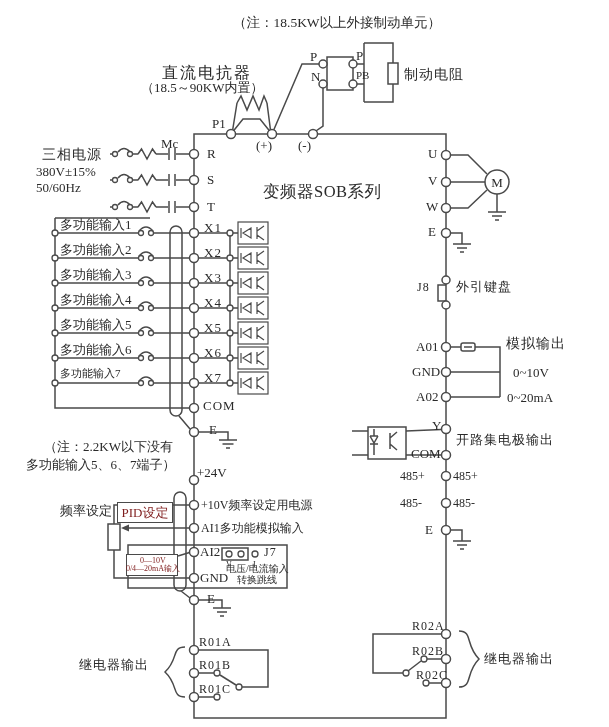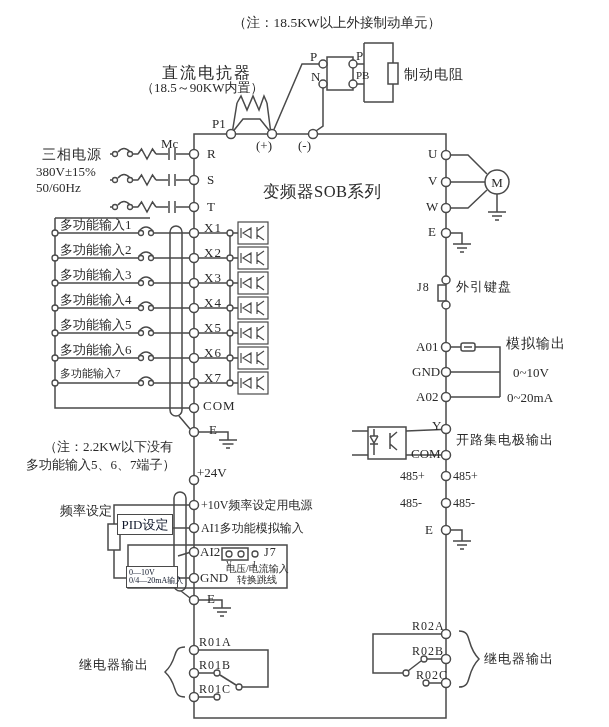--- a/index.html
+++ b/index.html
@@ -1,23 +1,23 @@
 <!DOCTYPE html>
 <html><head>
 <meta charset="utf-8">
 <style>
   html,body{margin:0;padding:0;background:#fff;}
   #stage{position:relative;width:609px;height:727px;background:#ffffff;overflow:hidden;
          font-family:"Liberation Serif","DejaVu Serif",serif;}
   #stage svg{position:absolute;left:0;top:0;}
   .lb{position:absolute;color:#2a2a2a;line-height:1;white-space:nowrap;
       font-family:"Liberation Serif","DejaVu Serif",serif;}
-  .box{position:absolute;border:1.4px solid #4a4a4a;color:#0f172a;line-height:1;
+  .box{position:absolute;border:1.4px solid #4a4a4a;color:#7f1d1d;line-height:1;
        display:flex;align-items:center;justify-content:center;white-space:nowrap;
-       font-family:"Liberation Serif","DejaVu Serif",serif;background:#fff;margin-top:12px;}
+       font-family:"Liberation Serif","DejaVu Serif",serif;background:#fff;}
   .tiny{font-size:8px;letter-spacing:0;}
 </style>
 </head>
 <body>
 
 <div id="stage">
 
 <svg width="609" height="727" viewBox="0 0 609 727">
   <g stroke="#4a4a4a" stroke-width="1.5" fill="none">
 
@@ -301,21 +301,21 @@
 <span class="lb" style="left:26px;top:458px;font-size:13px">多功能输入5、6、7端子）</span>
 <span class="lb" style="left:197px;top:466px;font-size:13px">+24V</span>
 
 <span class="lb" style="left:201px;top:499px;font-size:12px">+10V频率设定用电源</span>
 <span class="lb" style="left:60px;top:504px;font-size:13px">频率设定</span>
 <span class="box" style="left:117px;top:502px;width:54px;height:19px;font-size:13px">PID设定</span>
 <span class="lb" style="left:201px;top:522px;font-size:12px">AI1多功能模拟输入</span>
 <span class="lb" style="left:200px;top:545px;font-size:13px">AI2</span>
 <span class="lb" style="left:200px;top:571px;font-size:13px">GND</span>
 
-<span class="box" style="left:126px;top:554px;width:52px;height:22px;flex-direction:column;align-items:flex-start;justify-content:center;padding-left:2px;box-sizing:border-box">
+<span class="box" style="left:126px;top:554px;width:52px;height:22px;flex-direction:column;align-items:center;justify-content:center;padding-left:2px;box-sizing:border-box">
   <span class="tiny">0—10V</span>
   <span class="tiny">0/4—20mA输入</span>
 </span>
 <span class="lb tiny" style="left:226px;top:561px">V</span>
 <span class="lb tiny" style="left:253px;top:561px">I</span>
 <span class="lb" style="left:264px;top:546px;font-size:12px;letter-spacing:1px">J7</span>
 <span class="lb" style="left:226px;top:564px;font-size:10px">电压/电流输入</span>
 <span class="lb" style="left:237px;top:575px;font-size:10px">转换跳线</span>
 <span class="lb" style="left:207px;top:592px;font-size:13px">E</span>
 

